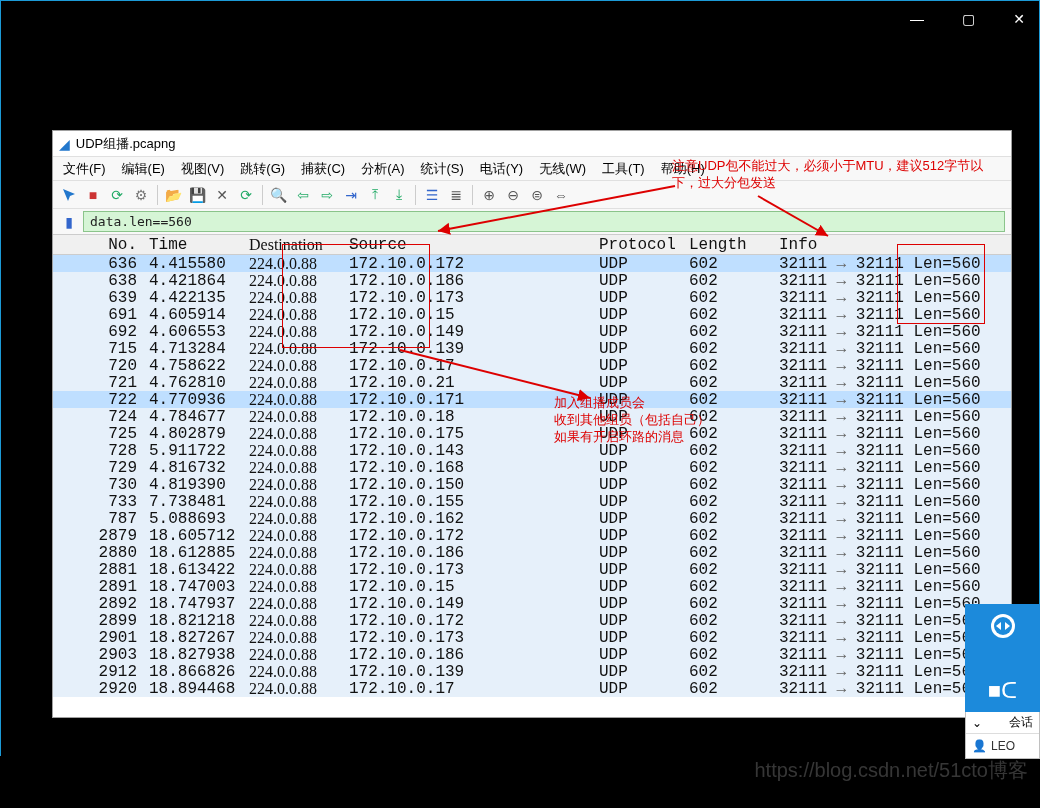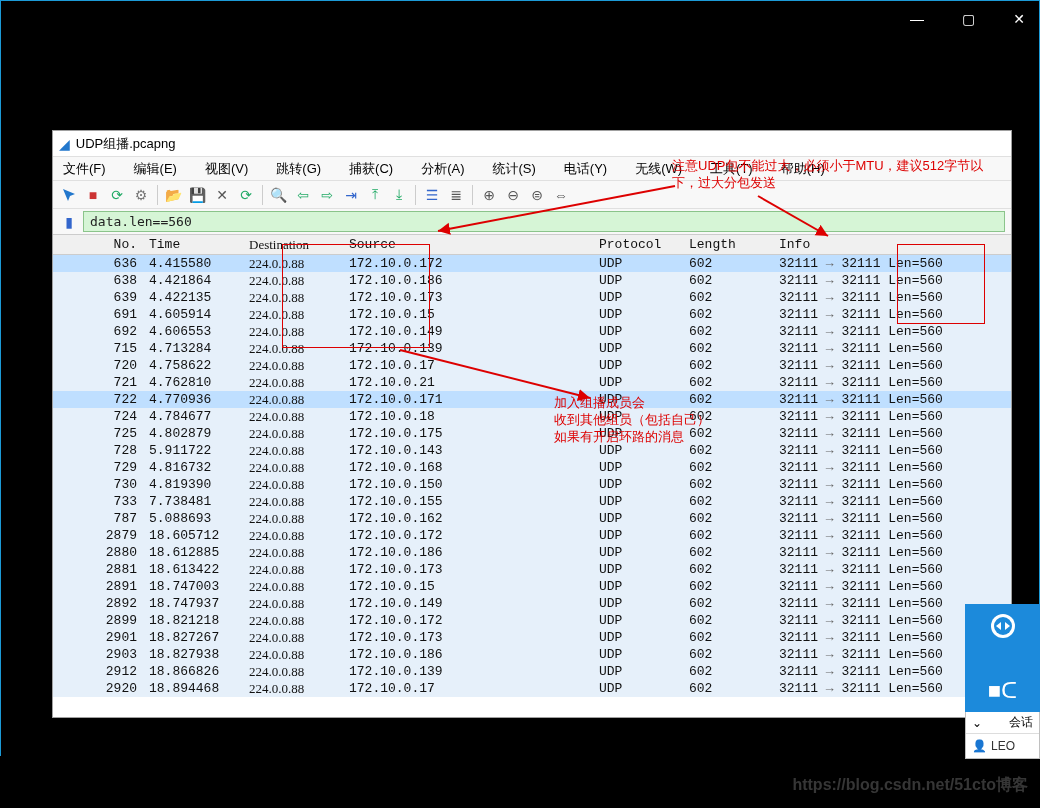--- a/index.html
+++ b/index.html
@@ -53,21 +53,21 @@
     padding: 0 6px;
     background: #fff;
     border-bottom: 1px solid #e0e0e0;
     font-size: 13px;
   }
   .ws-title .fin { color:#2277cc; font-size:14px; }
   .ws-menu {
     height: 24px;
     display: flex;
     align-items: center;
-    gap: 16px;
+    gap: 4px;
     padding: 0 4px;
     font-size: 13px;
     background: #f8f8f8;
     border-bottom: 1px solid #e0e0e0;
   }
   .ws-menu span { padding: 2px 6px; cursor: default; }
   .ws-toolbar {
     height: 28px;
     display: flex;
     align-items: center;
@@ -99,21 +99,21 @@
     padding:2px 6px;
     font-family:Consolas, monospace;
     font-size:13px;
     color:#222;
   }
   .ws-table {
     flex:1;
     overflow: hidden;
     position:relative;
     font-family: Consolas, "Courier New", monospace;
-    font-size:13px;
+    font-size:16px;
     color:#111;
   }
   .ws-head {
     display:flex;
     background:#f0f0f0;
     border-bottom:1px solid #ccc;
     height:20px;
     align-items:center;
   }
   .ws-head div, .ws-row div {
@@ -177,26 +177,25 @@
   }
   .tv-chat-head{
     height:22px;border-bottom:1px solid #ddd;
     display:flex;align-items:center;justify-content:space-between;
     padding:0 6px;font-size:12px;
   }
   .tv-chat-body{height:24px;display:flex;align-items:center;gap:4px;padding:0 6px;font-size:12px;color:#333;}
   
   .wm{
     position:absolute;
-    right:12px;bottom:12px;
+    right:12px;bottom:24px;
     color:rgba(120,120,120,0.45);
-    font-size:16px;
+    font-size:20px;
     font-family:sans-serif;
     pointer-events:none;
-    font-weight:bold;
   }
 </style>
 </head>
 <body>
 
 <div class="outer-window">
   <div class="outer-title">
     <span>—</span>
     <span>▢</span>
     <span>✕</span>

